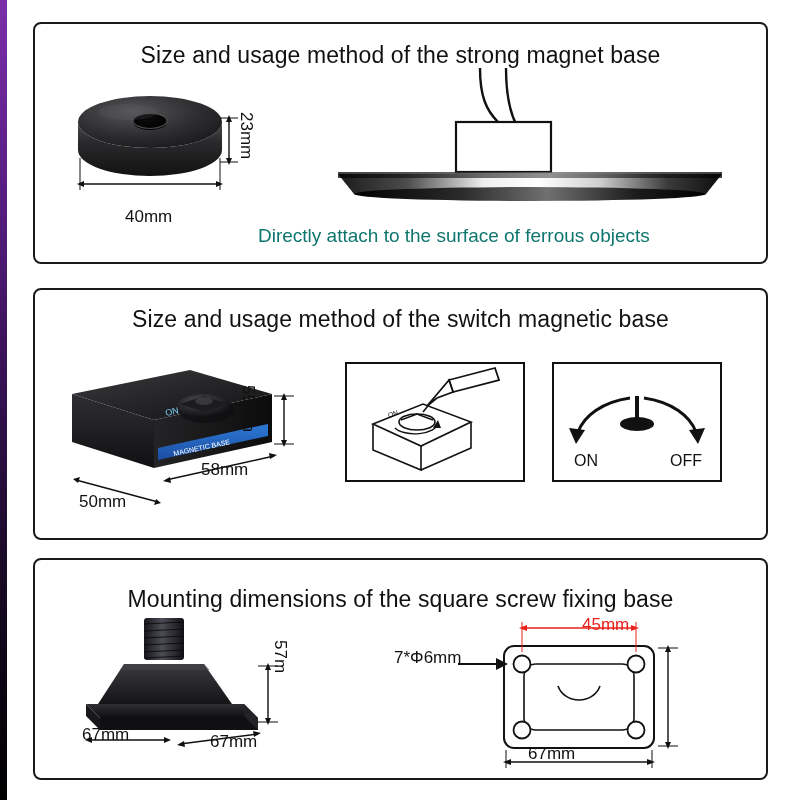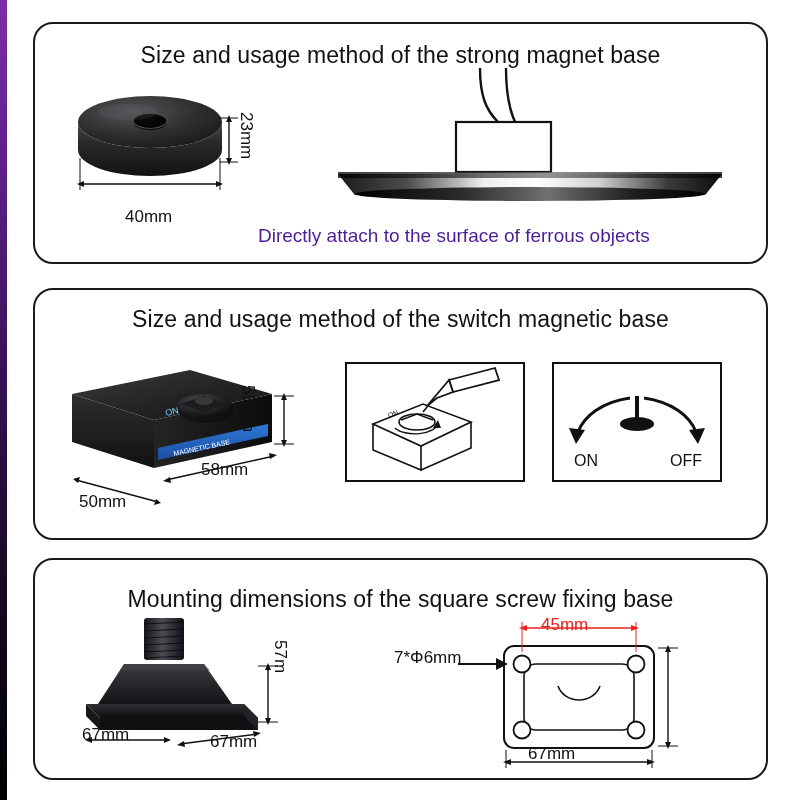--- a/index.html
+++ b/index.html
@@ -22,21 +22,21 @@
   
   .edge-strip {
     position: absolute;
     left: 0; top: 0;
     width: 7px; height: 800px;
     background: linear-gradient(180deg, #7b2ea8 0%, #5b1f86 22%, #3a1258 45%, #1a0a28 70%, #000000 100%);
   }
   .panel {
     position: absolute;
     border: 2px solid #1a1a1a;
-    border-radius: 20px;
+    border-radius: 8px;
     background: #ffffff;
     box-sizing: border-box;
   }
   #panel-1 { left: 33px;  top: 22px;  width: 735px; height: 242px; }
   #panel-2 { left: 33px;  top: 288px; width: 735px; height: 252px; }
   #panel-3 { left: 33px;  top: 558px; width: 735px; height: 222px; }
 
   .panel-title {
     position: absolute;
     left: 0; right: 0;
@@ -45,21 +45,21 @@
     color: #111111;
     white-space: nowrap;
     letter-spacing: 0.1px;
   }
   #panel-1 .panel-title { top: 18px; }
   #panel-2 .panel-title { top: 16px; text-align: center; }
   #panel-3 .panel-title { top: 26px; }
 
   .caption-red {
     position: absolute;
-    color: #4c1d95;
+    color: #0f766e;
     font-size: 19px;
     white-space: nowrap;
   }
   .dim-label {
     position: absolute;
     color: #111111;
     font-size: 17px;
     white-space: nowrap;
   }
   .dim-label.vertical {
@@ -367,17 +367,17 @@
       <line x1="262" y1="40" x2="282" y2="40" stroke="#111" stroke-width="1"></line>
       <line x1="262" y1="138" x2="282" y2="138" stroke="#111" stroke-width="1"></line>
 
       <line x1="110" y1="154" x2="256" y2="154" stroke="#111" stroke-width="1.4"></line>
       <polygon points="107,154 115,151 115,157" fill="#111"></polygon>
       <polygon points="259,154 251,151 251,157" fill="#111"></polygon>
       <line x1="110" y1="142" x2="110" y2="160" stroke="#111" stroke-width="1"></line>
       <line x1="256" y1="142" x2="256" y2="160" stroke="#111" stroke-width="1"></line>
     </svg>
   </div>
-  <div class="dim-red" style="left:541px; top:615px;">45mm</div>
+  <div class="dim-red" style="left:582px; top:615px;">45mm</div>
   <div class="dim-label" style="left:394px; top:648px;">7*Φ6mm</div>
   <div class="dim-label" style="left:528px; top:744px;">67mm</div>
 
 </div>
 
 </body></html>

